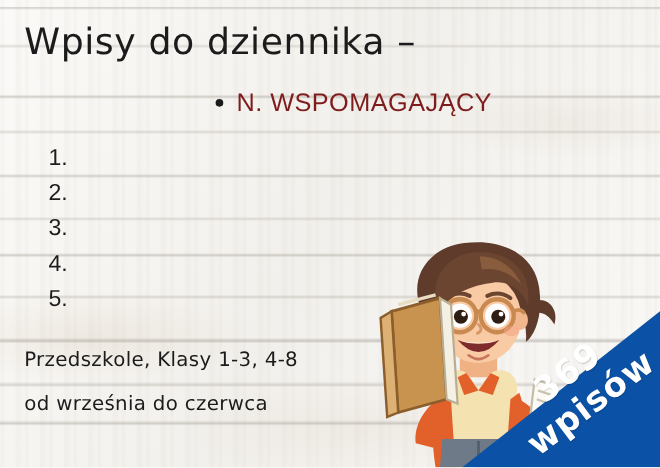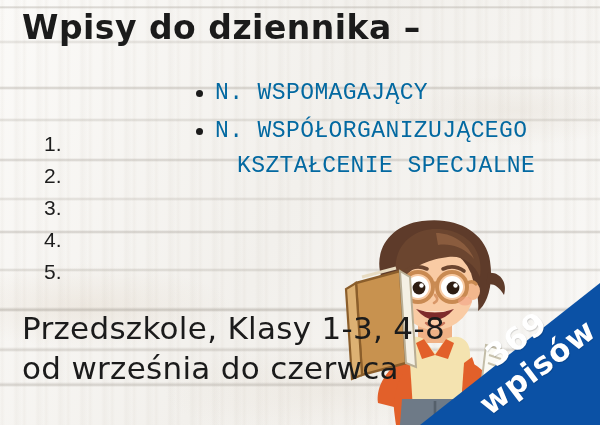--- a/index.html
+++ b/index.html
@@ -66,23 +66,23 @@
   .rounded {
     font-family: "DejaVu Sans", sans-serif;
     color: #1b1b1b;
     letter-spacing: 0.2px;
     white-space: nowrap;
   }
 
   #title {
     position: absolute;
     left: 22px;
-    top: 8px;
+    top: 18px;
     font-size: 33px;
-    font-weight: 700;
+    font-weight: 400;
     letter-spacing: 0.5px;
   }
 
   
   #bullets {
     position: absolute;
     left: 196px;
     top: 78px;
     width: 400px;
   }
@@ -94,24 +94,24 @@
   .bullet-dot {
     width: 7px;
     height: 7px;
     border-radius: 50%;
     background: #1b1b1b;
     flex: 0 0 auto;
     margin-top: 12px;
     margin-right: 12px;
   }
   .bullet-text {
-    font-family: Liberation Mono, monospace;
+    font-family: Liberation Sans, sans-serif;
     font-size: 23px;
     line-height: 31px;
-    color: #0369a1;
+    color: #7f1d1d;
     letter-spacing: 0.4px;
   }
   .bullet-text .line2 {
     display: block;
     margin-top: 4px;
     margin-left: 22px;
   }
 
   
   #numbered {
@@ -137,21 +137,21 @@
   }
 
   
   #bottom {
     position: absolute;
     left: 22px;
     top: 308px;
   }
   #bottom div {
     font-family: "DejaVu Sans", sans-serif;
-    font-size: 31px;
+    font-size: 18px;
     line-height: 40px;
     color: #1b1b1b;
     white-space: nowrap;
     letter-spacing: 0.3px;
   }
   #bottom .line-b { }
 
   
   #ribbon {
     position: absolute;
@@ -198,27 +198,20 @@
 
   <div id="bullets">
 
     <div class="bullet-row">
       <span class="bullet-dot"></span>
       <span class="bullet-text">
         <span>N. WSPOMAGAJĄCY</span>
       </span>
     </div>
 
-    <div class="bullet-row">
-      <span class="bullet-dot"></span>
-      <span class="bullet-text">
-        <span>N. WSPÓŁORGANIZUJĄCEGO</span>
-        <span class="line2">KSZTAŁCENIE SPECJALNE</span>
-      </span>
-    </div>
 
   </div>
 
   <ul id="numbered">
     <li>
       <span class="num">1.</span>
     </li>
     <li>
       <span class="num">2.</span>
     </li>

